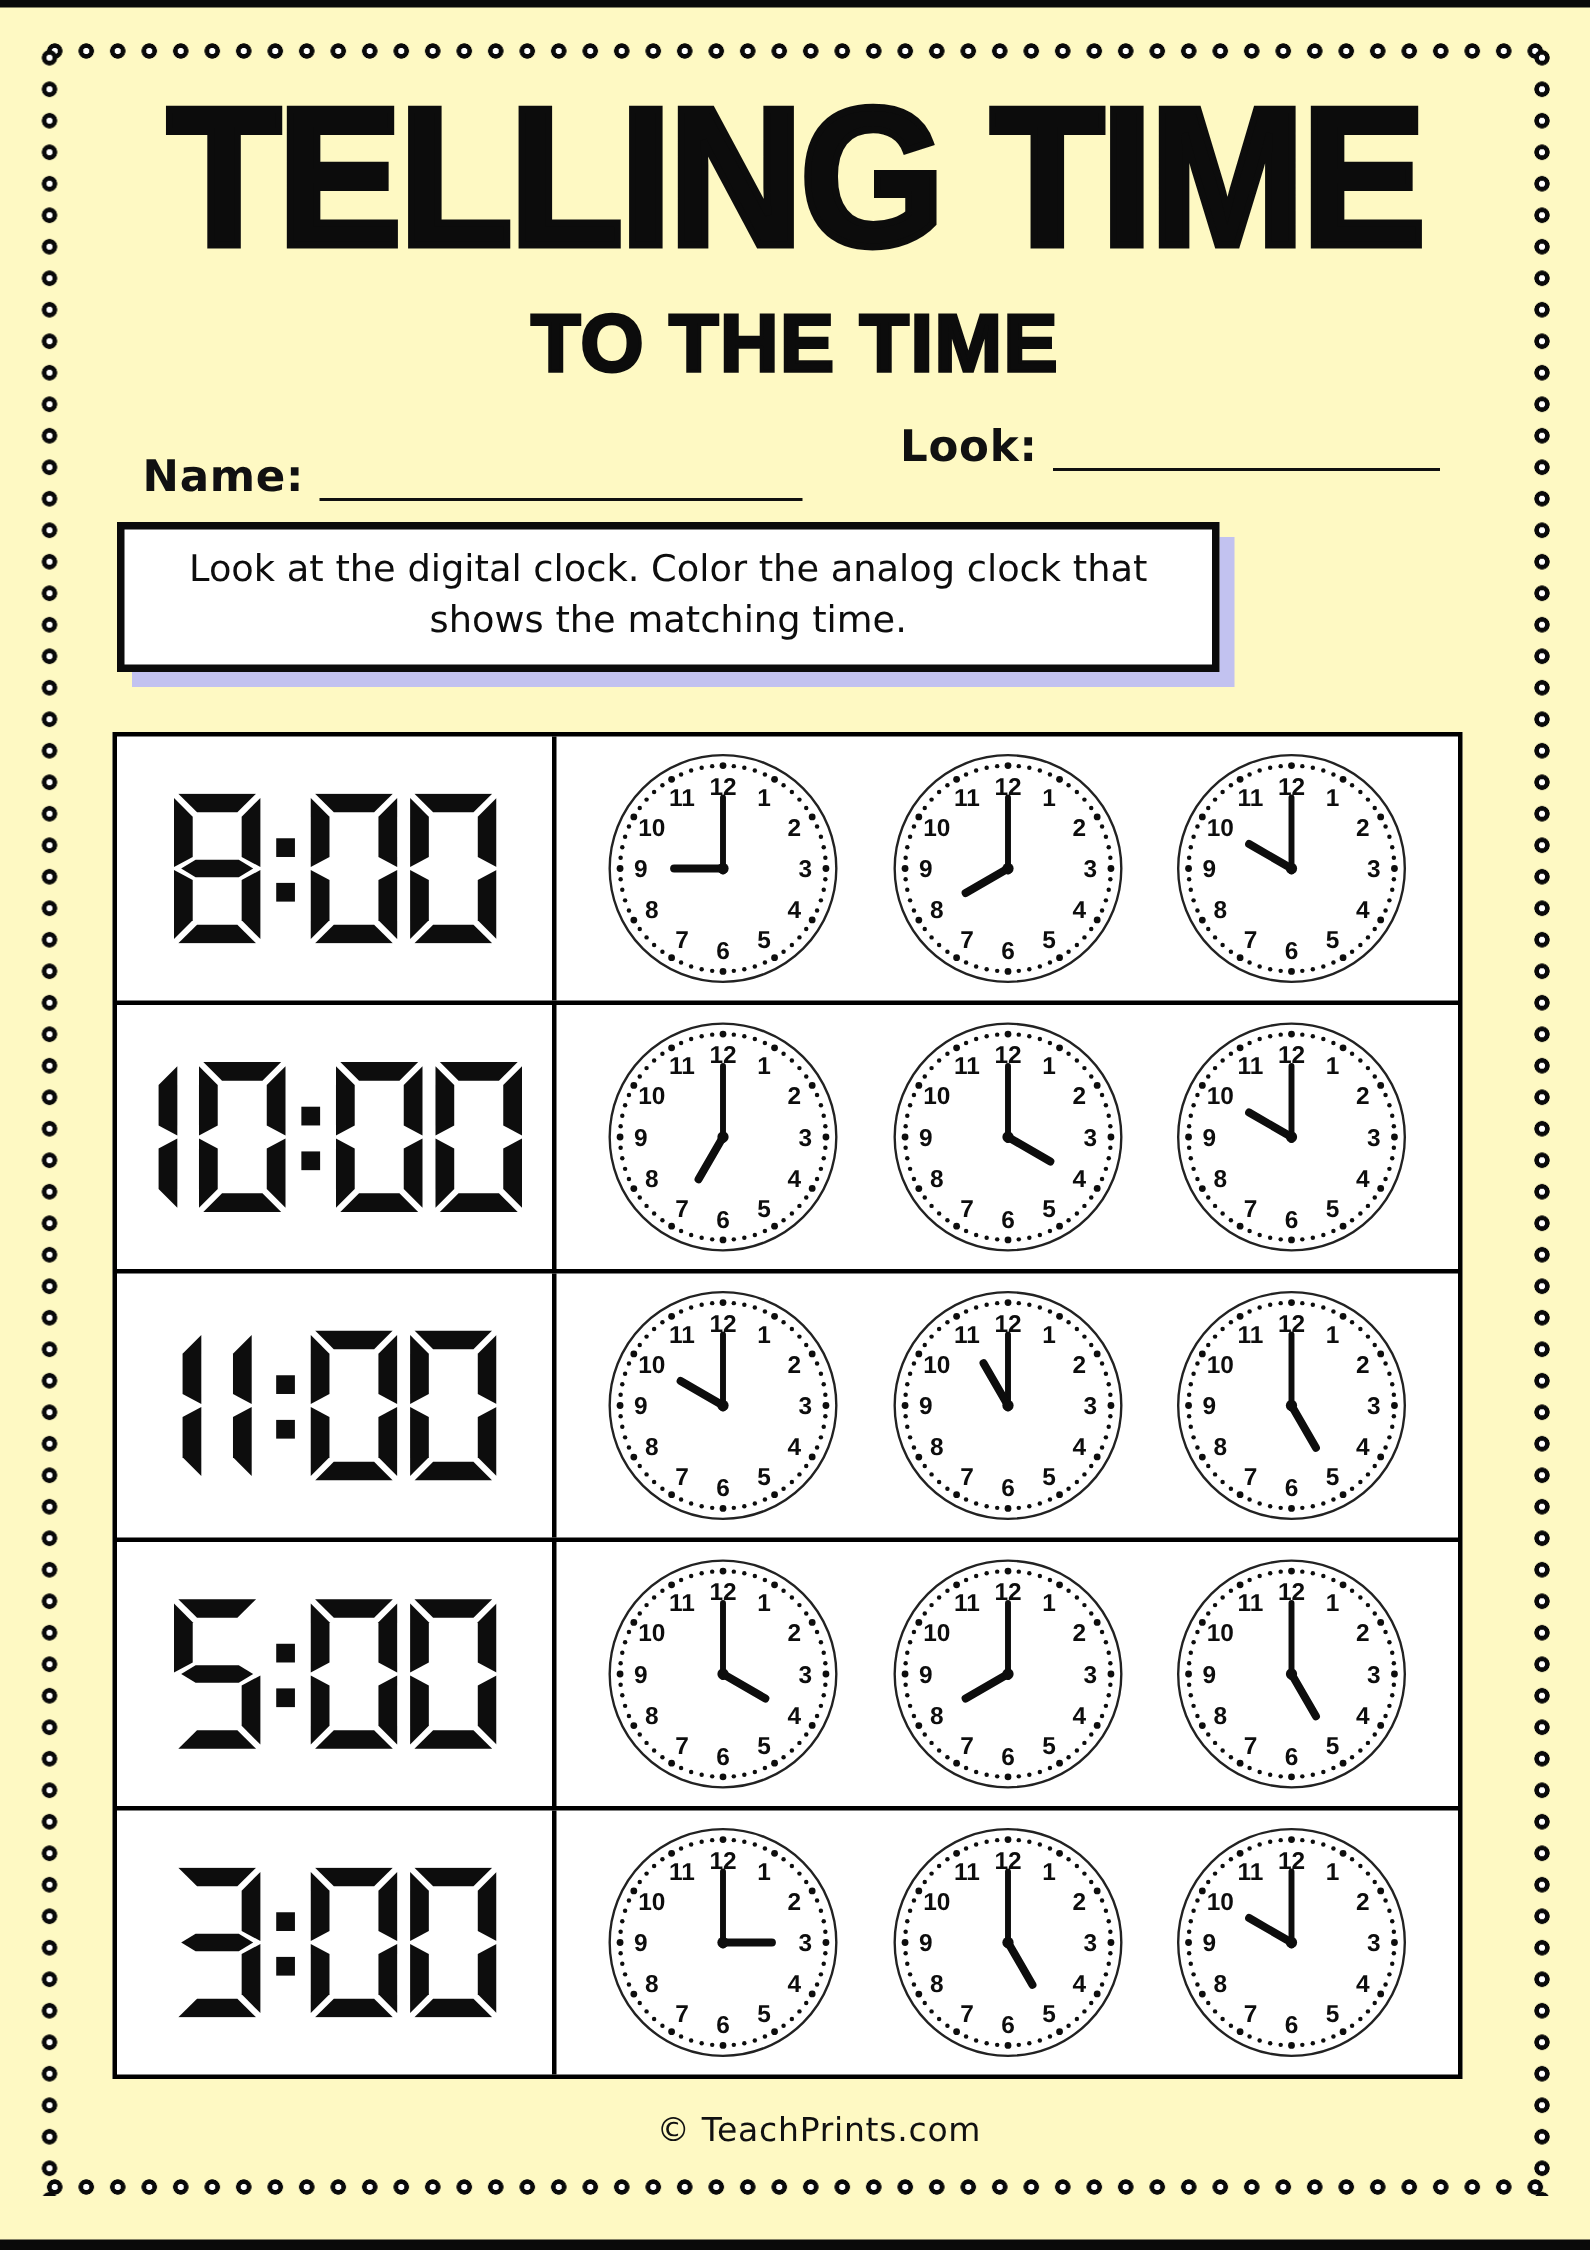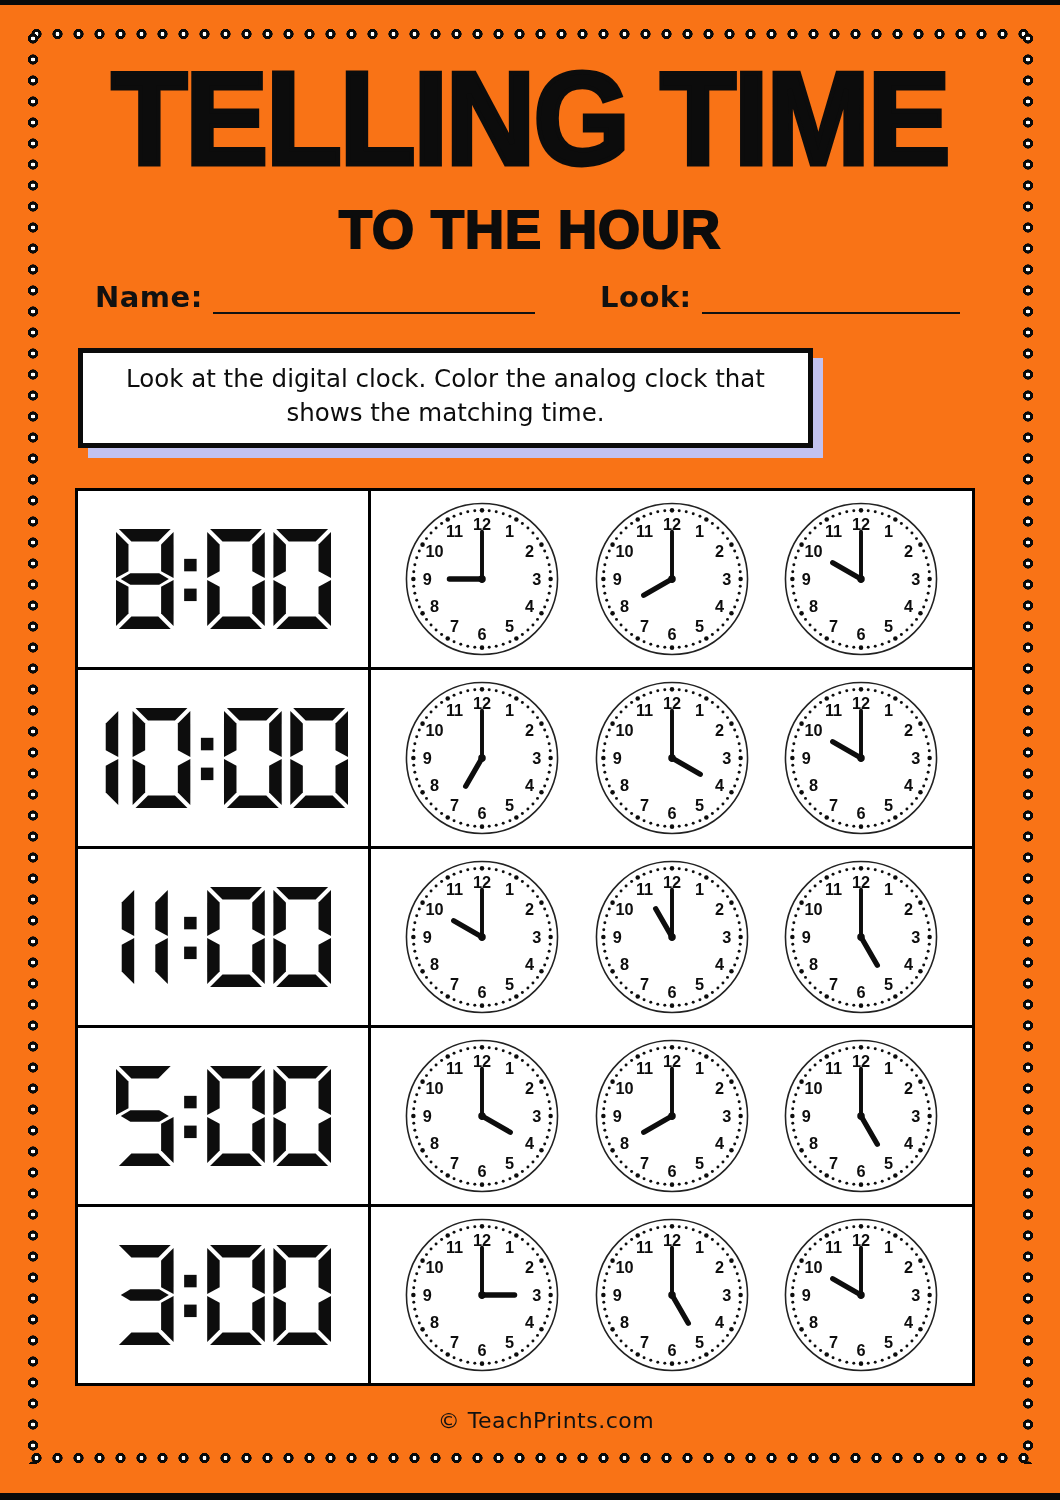--- a/index.html
+++ b/index.html
@@ -1,17 +1,17 @@
 <!DOCTYPE html>
 <html><head>
 <meta charset="utf-8">
 <style>
   html,body{margin:0;padding:0;background:#fff;}
   .page{
-    position:relative;width:1060px;height:1500px;background:#f97316;
+    position:relative;width:1060px;height:1500px;background:#fef9c3;
     font-family:"DejaVu Sans",sans-serif;color:#111;overflow:hidden;
   }
   
   .edge-bar{position:absolute;left:0;width:100%;background:#0a0a0a;}
   .edge-bar.top{top:0;height:5px;}
   .edge-bar.bottom{bottom:0;height:7px;}
 
   
   .dots-h,.dots-v{position:absolute;pointer-events:none;}
   .dots-h{
@@ -35,21 +35,21 @@
     line-height:1.05;color:#0c0c0c;-webkit-text-stroke:4.5px #0c0c0c;
     letter-spacing:-2px;transform:scaleY(1.06);transform-origin:top center;
   }
   .page-subtitle{
     position:absolute;top:198px;left:0;width:100%;text-align:center;margin:0;
     font-family:"Liberation Sans",sans-serif;font-weight:900;font-size:54px;
     color:#0c0c0c;-webkit-text-stroke:2.2px #0c0c0c;letter-spacing:1px;
   }
 
   .field-group{position:absolute;top:280px;display:flex;align-items:flex-end;gap:10px;}
-  .field-group.name{left:95px;}
+  .field-group.name{left:95px;margin-top:20px;}
   .field-group.date{left:600px;}
   .field-label{font-size:29px;font-weight:bold;letter-spacing:.5px;line-height:1.1;}
   .write-line{border-bottom:2.6px solid #111;height:32px;}
   .write-line.name{width:322px;}
   .write-line.date{width:258px;}
 
   .instruction-box{
     position:absolute;left:78px;top:348px;width:735px;box-sizing:border-box;
     background:#fff;border:5px solid #0b0b0b;padding:9px 34px 13px;
     text-align:center;font-size:24.5px;line-height:1.38;color:#0d0d0d;
@@ -81,21 +81,21 @@
 
   <div class="edge-bar top"></div>
   <div class="edge-bar bottom"></div>
 
   <div class="dots-h top"></div>
   <div class="dots-h bottom"></div>
   <div class="dots-v left"></div>
   <div class="dots-v right"></div>
 
   <h1 class="page-title">TELLING TIME</h1>
-  <h2 class="page-subtitle">TO THE HOUR</h2>
+  <h2 class="page-subtitle">TO THE TIME</h2>
 
   <div class="field-group name">
     <span class="field-label">Name:</span>
     <span class="write-line name"></span>
   </div>
   <div class="field-group date">
     <span class="field-label">Look:</span>
     <span class="write-line date"></span>
   </div>
 

